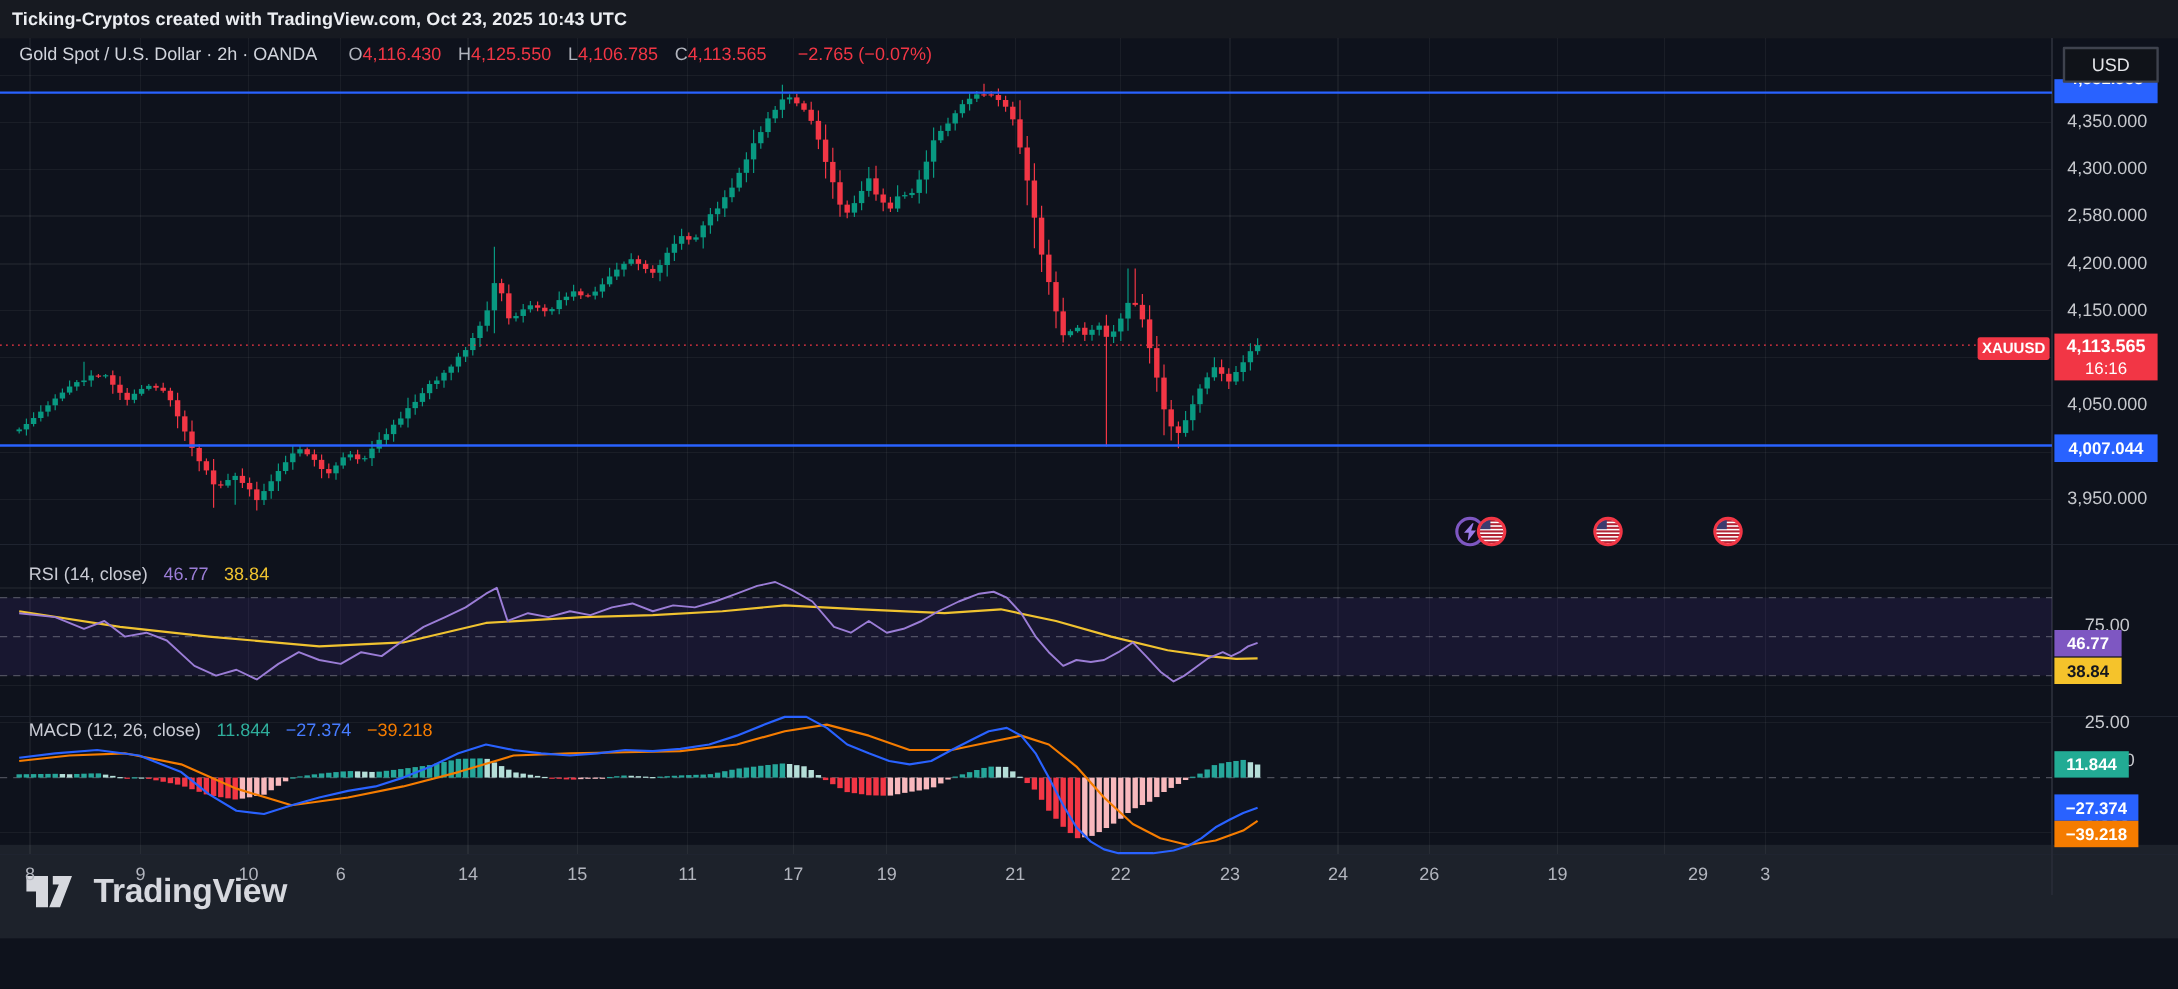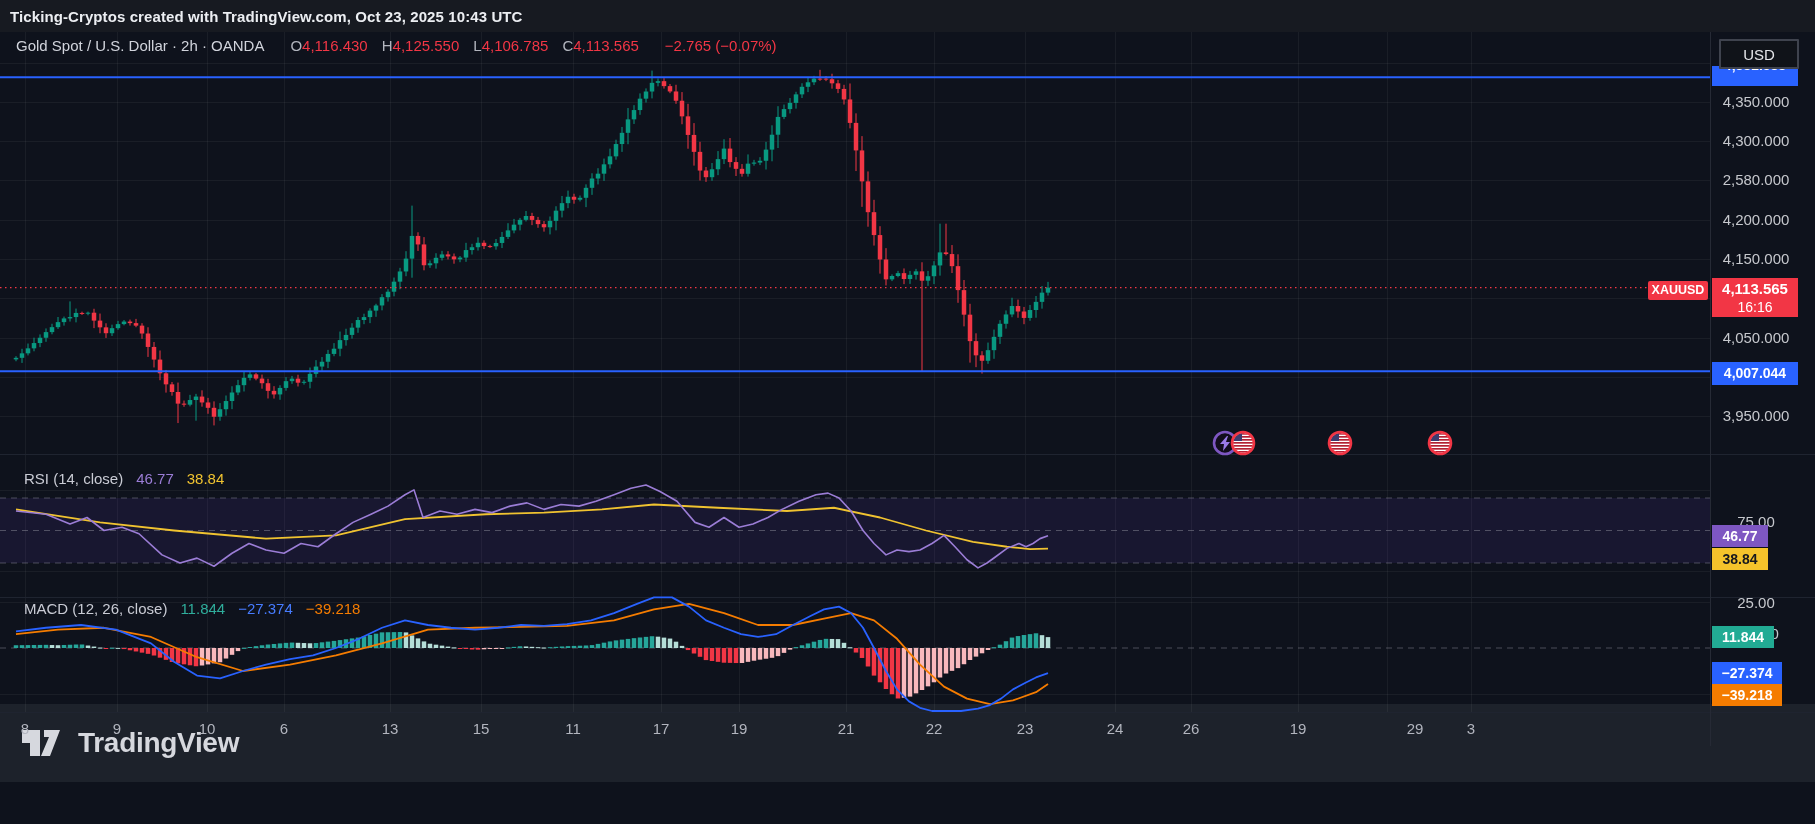--- a/index.html
+++ b/index.html
@@ -753,21 +753,21 @@
 
   <div id="sym-tag">
     <span>XAUUSD</span>
   </div>
 
   <div id="time-axis">
       <div class="ttick" style="left: 25px;">8</div>
       <div class="ttick" style="left: 117px;">9</div>
       <div class="ttick" style="left: 207px;">10</div>
       <div class="ttick" style="left: 284px;">6</div>
-      <div class="ttick" style="left: 390px;">13</div>
+      <div class="ttick" style="left: 390px;">14</div>
       <div class="ttick" style="left: 481px;">15</div>
       <div class="ttick" style="left: 573px;">11</div>
       <div class="ttick" style="left: 661px;">17</div>
       <div class="ttick" style="left: 739px;">19</div>
       <div class="ttick" style="left: 846px;">21</div>
       <div class="ttick" style="left: 934px;">22</div>
       <div class="ttick" style="left: 1025px;">23</div>
       <div class="ttick" style="left: 1115px;">24</div>
       <div class="ttick" style="left: 1191px;">26</div>
       <div class="ttick" style="left: 1298px;">19</div>

